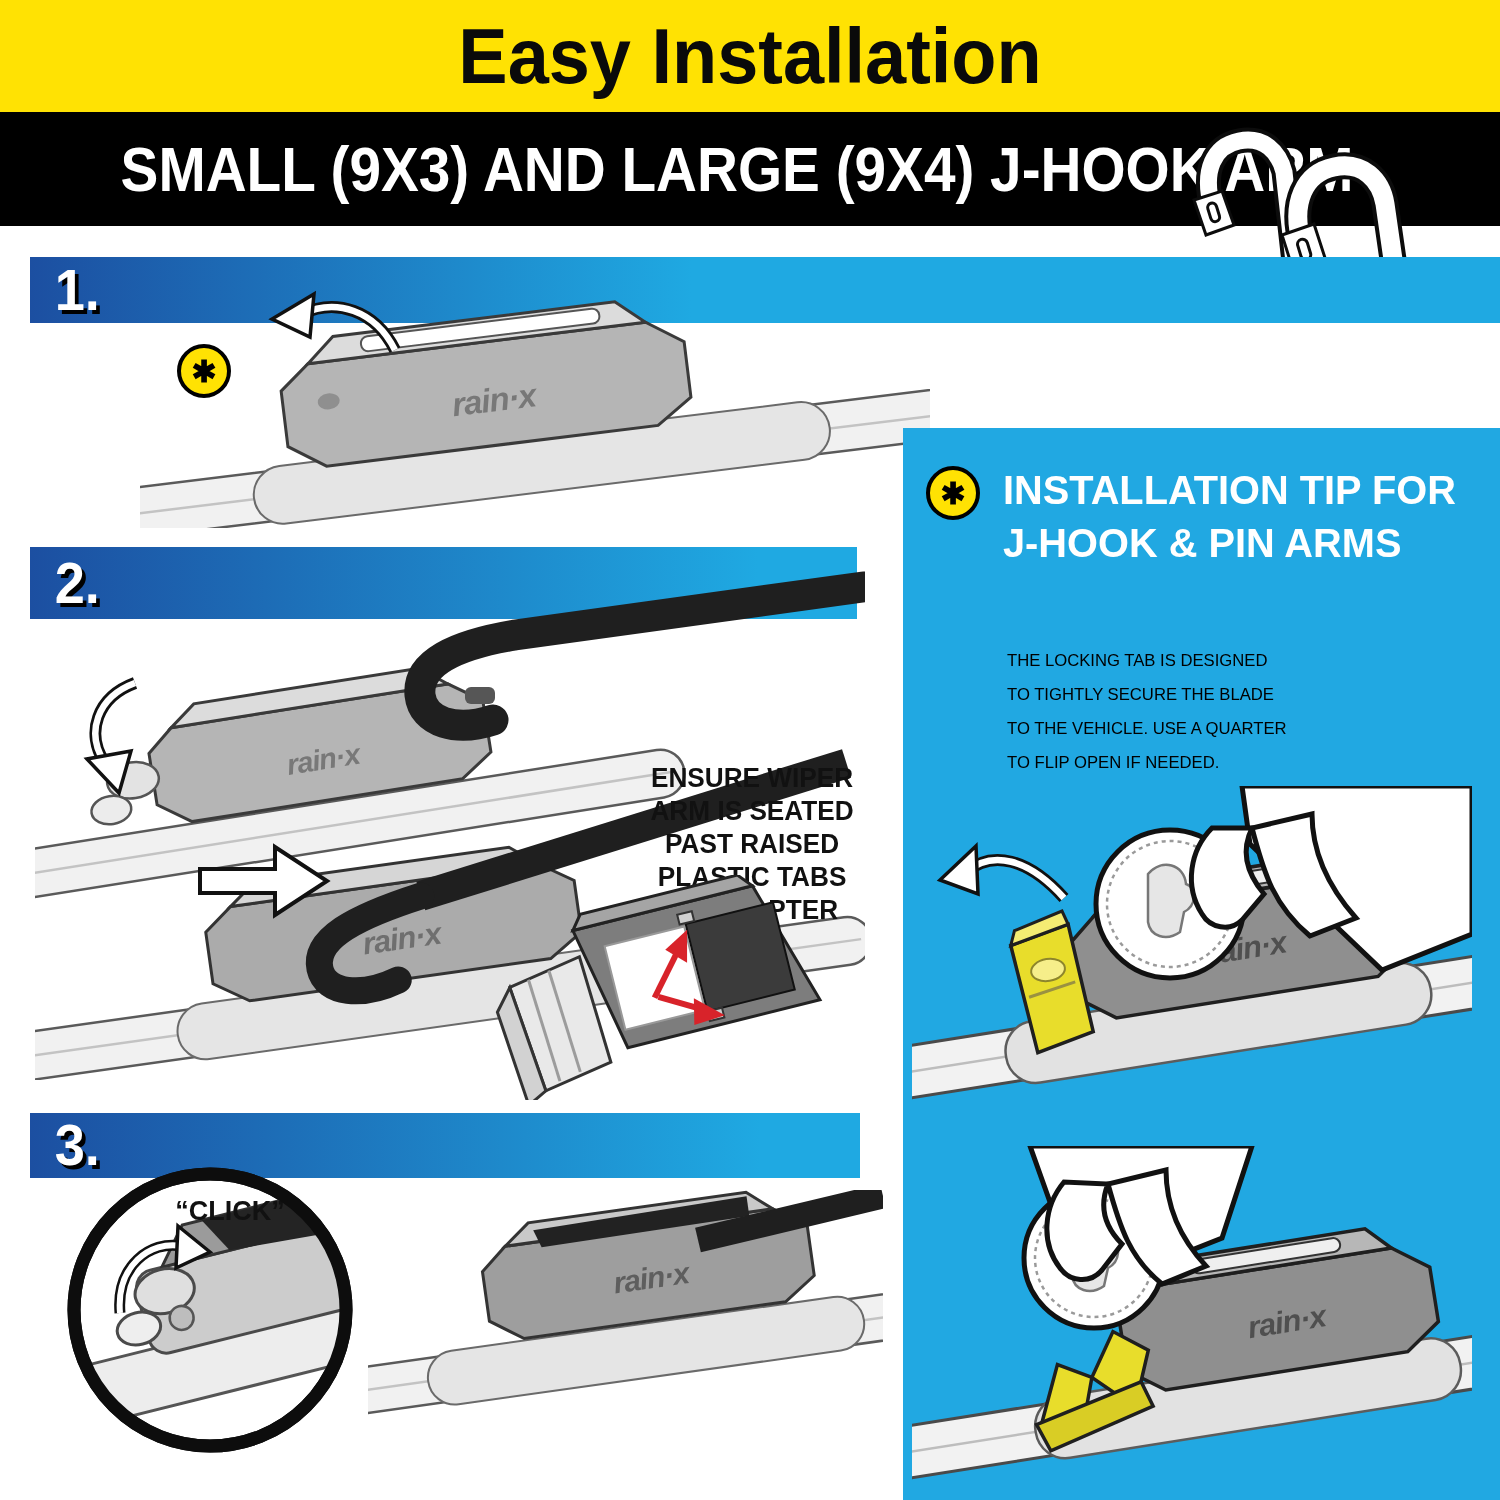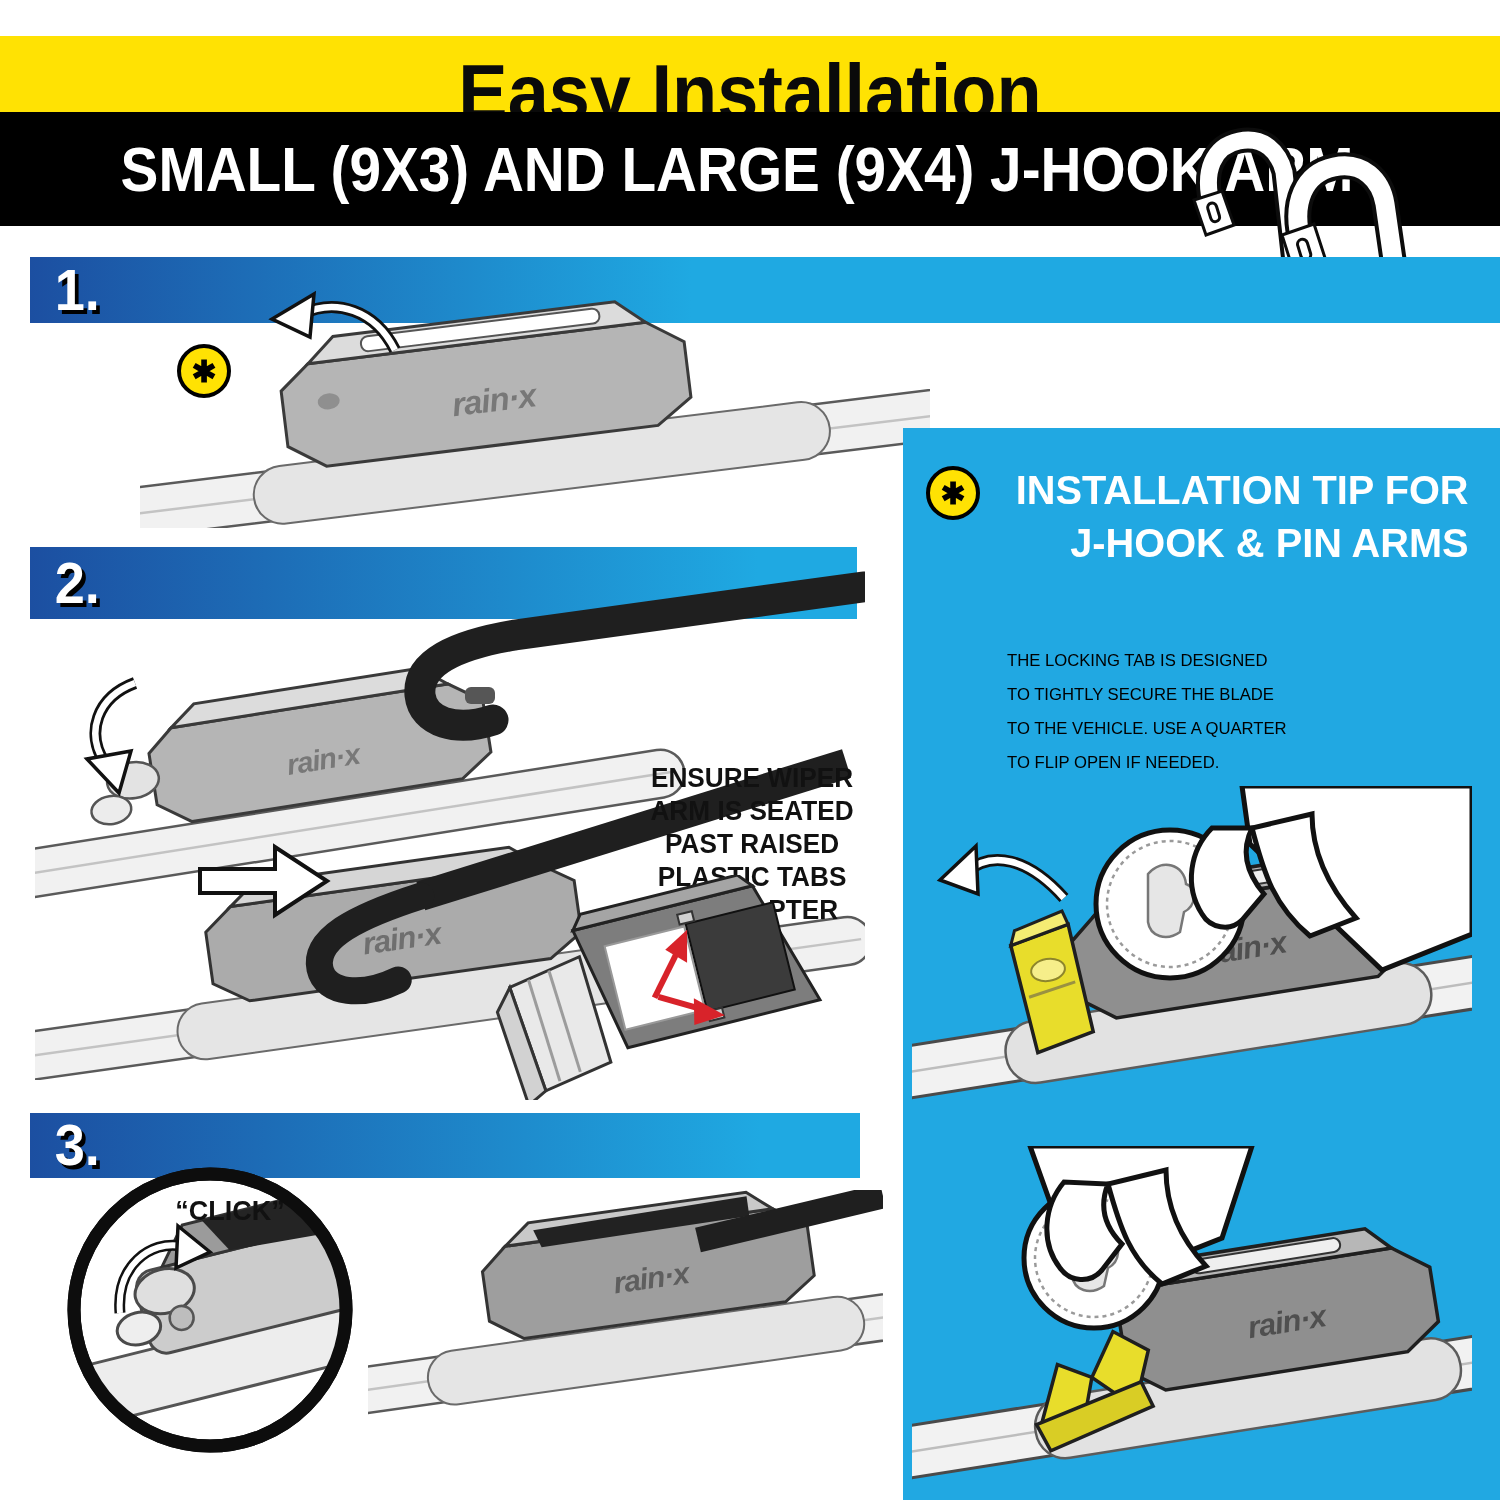--- a/index.html
+++ b/index.html
@@ -1,21 +1,21 @@
 <!DOCTYPE html>
 <html><head>
 <meta charset="utf-8">
 <style>
   html,body{margin:0;padding:0;background:#fff;}
   .page{position:relative;width:1500px;height:1500px;background:#ffffff;
         font-family:"Liberation Sans",sans-serif;overflow:hidden;}
   .abs{position:absolute;}
 
   
-  .header-band{left:0;top:0;width:1500px;height:112px;background:#FFE203;text-align:center;margin-top:36px;}
+  .header-band{left:0;top:0;width:1500px;height:112px;background:#FFE203;text-align:center;}
   .header-band span{display:block;font-size:77px;font-weight:bold;color:#0a0a0a;
         line-height:112px;transform:scaleX(.96);transform-origin:center;white-space:nowrap;}
   .subheader-band{left:0;top:112px;width:1500px;height:114px;background:#000;}
   .subheader-band span{display:inline-block;color:#fff;font-size:63px;font-weight:bold;
         line-height:114px;padding-left:134px;transform:scaleX(.9);transform-origin:left center;white-space:nowrap;}
 
   
   .band{position:absolute;left:30px;}
   .band-long{width:1470px;height:66px;top:257px;
         background:linear-gradient(90deg,#1C4FA1 0%,#1FA9E2 45%,#1FA9E2 100%);}
@@ -38,21 +38,21 @@
   .badge-tip{left:23px;top:38px;width:54px;height:54px;font-size:30px;}
 
   
   .ensure-note{left:612px;top:762px;width:272px;text-align:center;color:#111;
         font-weight:bold;font-size:27px;line-height:33px;}
   .ensure-note span{display:block;transform:scaleX(.97);transform-origin:right center;white-space:nowrap;}
 
   
   .tip-panel{left:903px;top:428px;width:597px;height:1072px;background:#21A8E2;}
   .tip-heading{left:100px;top:36px;width:480px;color:#fff;font-weight:bold;
-        font-size:41px;line-height:53px;text-align:right;}
+        font-size:41px;line-height:53px;}
   .tip-heading span{display:block;transform:scaleX(.97);transform-origin:left center;white-space:nowrap;}
   .tip-body{left:104px;top:216px;width:460px;color:#000000;font-weight:normal;
         font-size:17px;line-height:34px;}
   .tip-body span{display:block;transform:scaleX(.98);transform-origin:left center;white-space:nowrap;}
 
   svg text.logo{font-family:"Liberation Sans",sans-serif;font-style:italic;font-weight:bold;letter-spacing:-1px;}
   svg text.click{font-family:"Liberation Sans",sans-serif;font-weight:bold;}
 </style>
 </head>
 <body>

